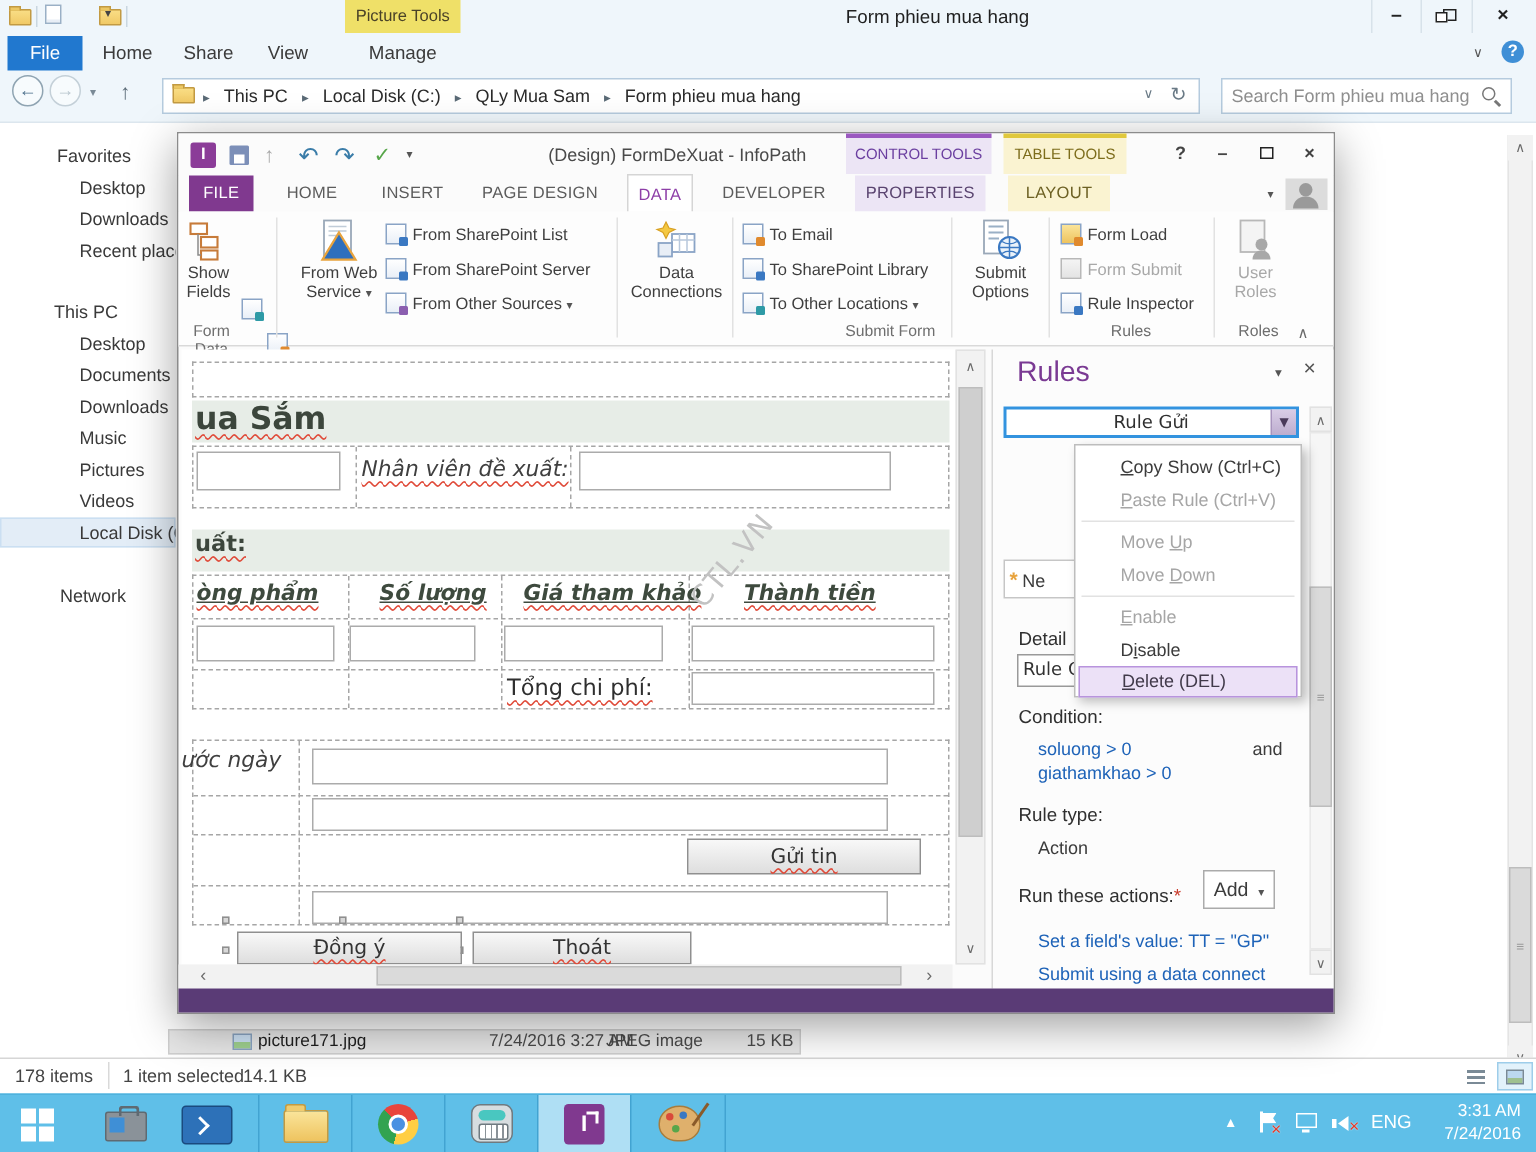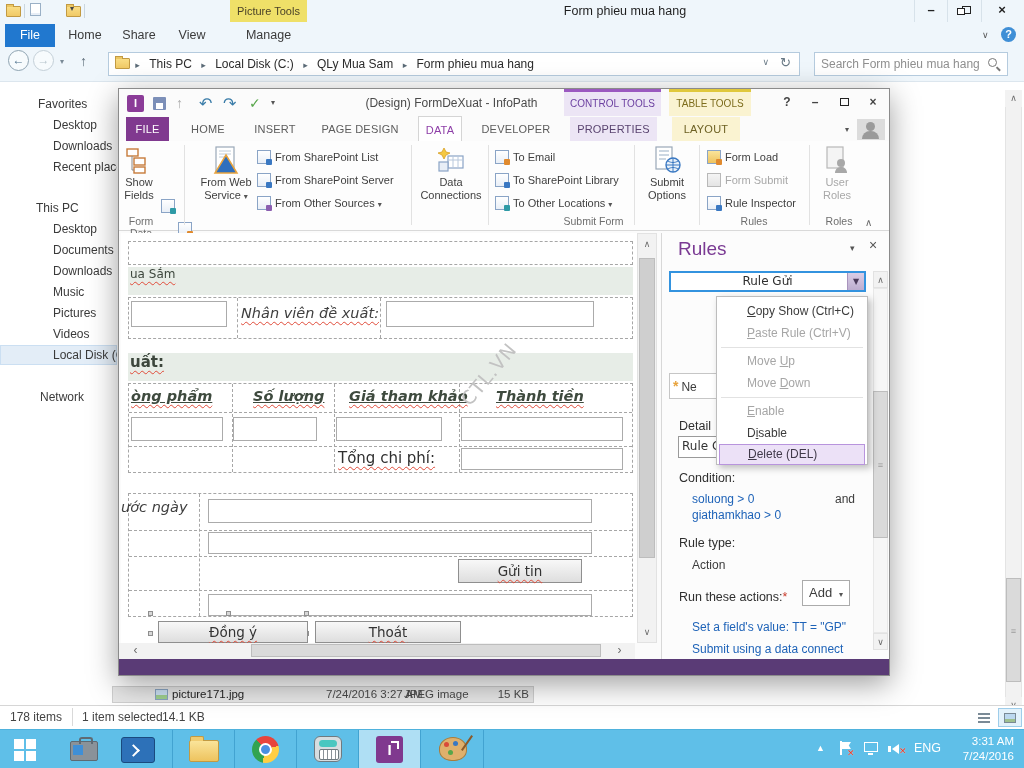--- a/index.html
+++ b/index.html
@@ -97,21 +97,21 @@
 .mi.none::after{display:none}
 .mi.gray{border-color:#b8b8b8;background:linear-gradient(#f4f4f4,#e4e4e4)}
 .dd-ar{font-size:8px;color:#555;margin-left:3px}
 .collapse-ch{position:absolute;font-size:10px;color:#6a6a6a}
 
 .ip-canvas{position:absolute;left:2px;top:144px;width:516px;height:410px;background:#fff;overflow:hidden}
 .dash{border:1px dashed #a6a6a6}
 .dash-v{position:absolute;width:0;border-left:1px dashed #a6a6a6}
 .dash-h{position:absolute;height:0;border-top:1px dashed #a6a6a6}
 .band{position:absolute;background:#e7ede7}
-.h1{font-weight:normal;font-size:12px;color:#3c463c}
+.h1{font-weight:bold;font-size:21px;color:#3c463c}
 .h2{font-weight:bold;font-size:15px;color:#3c463c}
 .lbl-it{font-style:italic;font-size:14.5px;color:#3f3f3f}
 .thead{font-weight:bold;font-style:italic;font-size:14.5px;color:#3e4a3e}
 .usolid{text-decoration:underline}
 .sq{text-decoration-line:underline;text-decoration-style:wavy;text-decoration-color:#e04b3a;text-decoration-thickness:1px;text-underline-offset:3px}
 .fin{position:absolute;background:#fff;border:1px solid #ababab}
 .fbtn{position:absolute;background:linear-gradient(#f8f8f8,#dedede);border:1px solid #8f8f8f;text-align:center;font-size:13.5px;color:#333}
 .wm{position:absolute;transform:rotate(-50deg);color:#c2c2c2;font-size:19px;letter-spacing:1px}
 .hdl{position:absolute;width:5px;height:5px;background:#d8d8d8;border:1px solid #8f8f8f}
 
@@ -422,21 +422,21 @@
 
       <div class="abs dash" style="left:7px;top:260px;width:505px;height:124px">
         <span class="dash-v" style="left:70px;top:0;height:122px"></span>
         <span class="dash-h" style="left:0;top:36px;width:503px"></span>
         <span class="dash-h" style="left:0;top:62px;width:503px"></span>
         <span class="dash-h" style="left:0;top:96px;width:503px"></span>
       </div>
       <span class="abs lbl-it" style="left:0;top:266px">ước ngày</span>
       <div class="fin" style="left:87px;top:266px;width:384px;height:24px"></div>
       <div class="fin" style="left:87px;top:299px;width:384px;height:22px"></div>
-      <div class="fbtn vn" style="left:337px;top:326px;width:124px;height:24px;line-height:22px"><span class="sq">Gửi tin</span></div>
+      <div class="fbtn vn" style="left:337px;top:326px;width:156px;height:24px;line-height:22px"><span class="sq">Gửi tin</span></div>
       <div class="fin" style="left:87px;top:361px;width:384px;height:22px"></div>
 
       <span class="hdl" style="left:27px;top:378px"></span>
       <span class="hdl" style="left:105px;top:378px"></span>
       <span class="hdl" style="left:183px;top:378px"></span>
       <span class="hdl" style="left:27px;top:398px"></span>
       <span class="hdl" style="left:183px;top:398px"></span>
       <div class="fbtn vn" style="left:37px;top:388px;width:150px;height:22px;line-height:20px"><span class="sq">Đồng ý</span></div>
       <div class="fbtn vn" style="left:194px;top:388px;width:146px;height:22px;line-height:20px"><span class="sq">Thoát</span></div>
 

